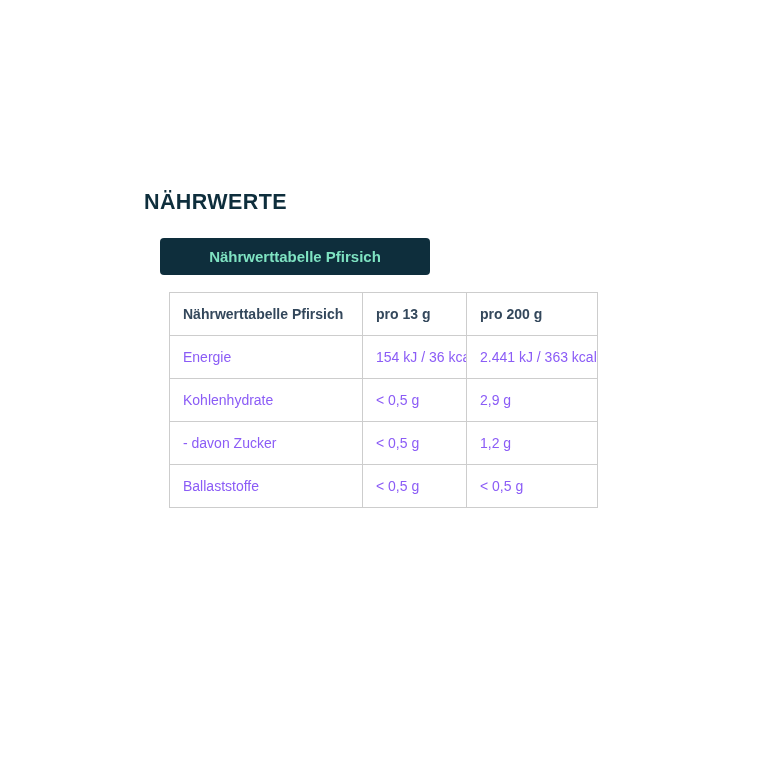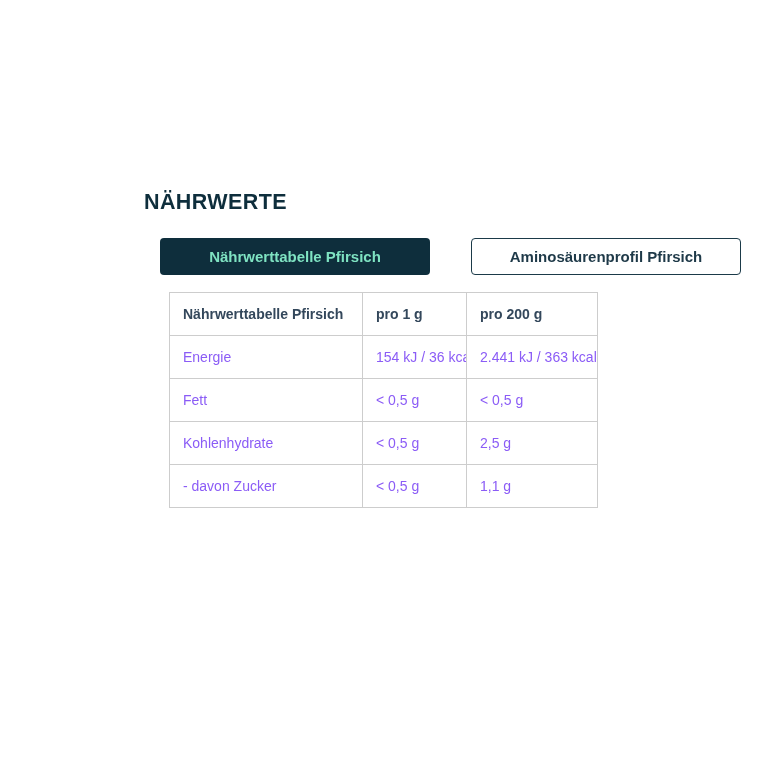--- a/index.html
+++ b/index.html
@@ -81,53 +81,52 @@
     color: #8b5cf6;
   }
 </style>
 </head>
 <body>
 
 <h1 class="page-title">NÄHRWERTE</h1>
 
 <div class="tabs">
   <div class="tab active">Nährwerttabelle Pfirsich</div>
-  <div class="tab inactive">Aminosäurenprofil Pfirsich</div>
 </div>
 
 <div class="table-wrap">
   <table class="nutrition">
     <colgroup>
         <col class="c1">
         <col class="c2">
         <col class="c3">
       </colgroup>
     <thead>
       <tr>
         <th>Nährwerttabelle Pfirsich</th>
-        <th>pro 1 g</th>
+        <th>pro 13 g</th>
         <th>pro 200 g</th>
       </tr>
     </thead>
     <tbody>
       <tr>
         <td>Energie</td>
         <td>154 kJ / 36 kcal</td>
         <td>2.441 kJ / 363 kcal</td>
       </tr>
       <tr>
-        <td>Fett</td>
-        <td>&lt; 0,5 g</td>
-        <td>&lt; 0,5 g</td>
-      </tr>
-      <tr>
         <td>Kohlenhydrate</td>
         <td>&lt; 0,5 g</td>
-        <td>2,5 g</td>
+        <td>2,9 g</td>
       </tr>
       <tr>
         <td>- davon Zucker</td>
         <td>&lt; 0,5 g</td>
-        <td>1,1 g</td>
+        <td>1,2 g</td>
+      </tr>
+      <tr>
+        <td>Ballaststoffe</td>
+        <td>&lt; 0,5 g</td>
+        <td>&lt; 0,5 g</td>
       </tr>
     </tbody>
   </table>
 </div>
 
 </body></html>

